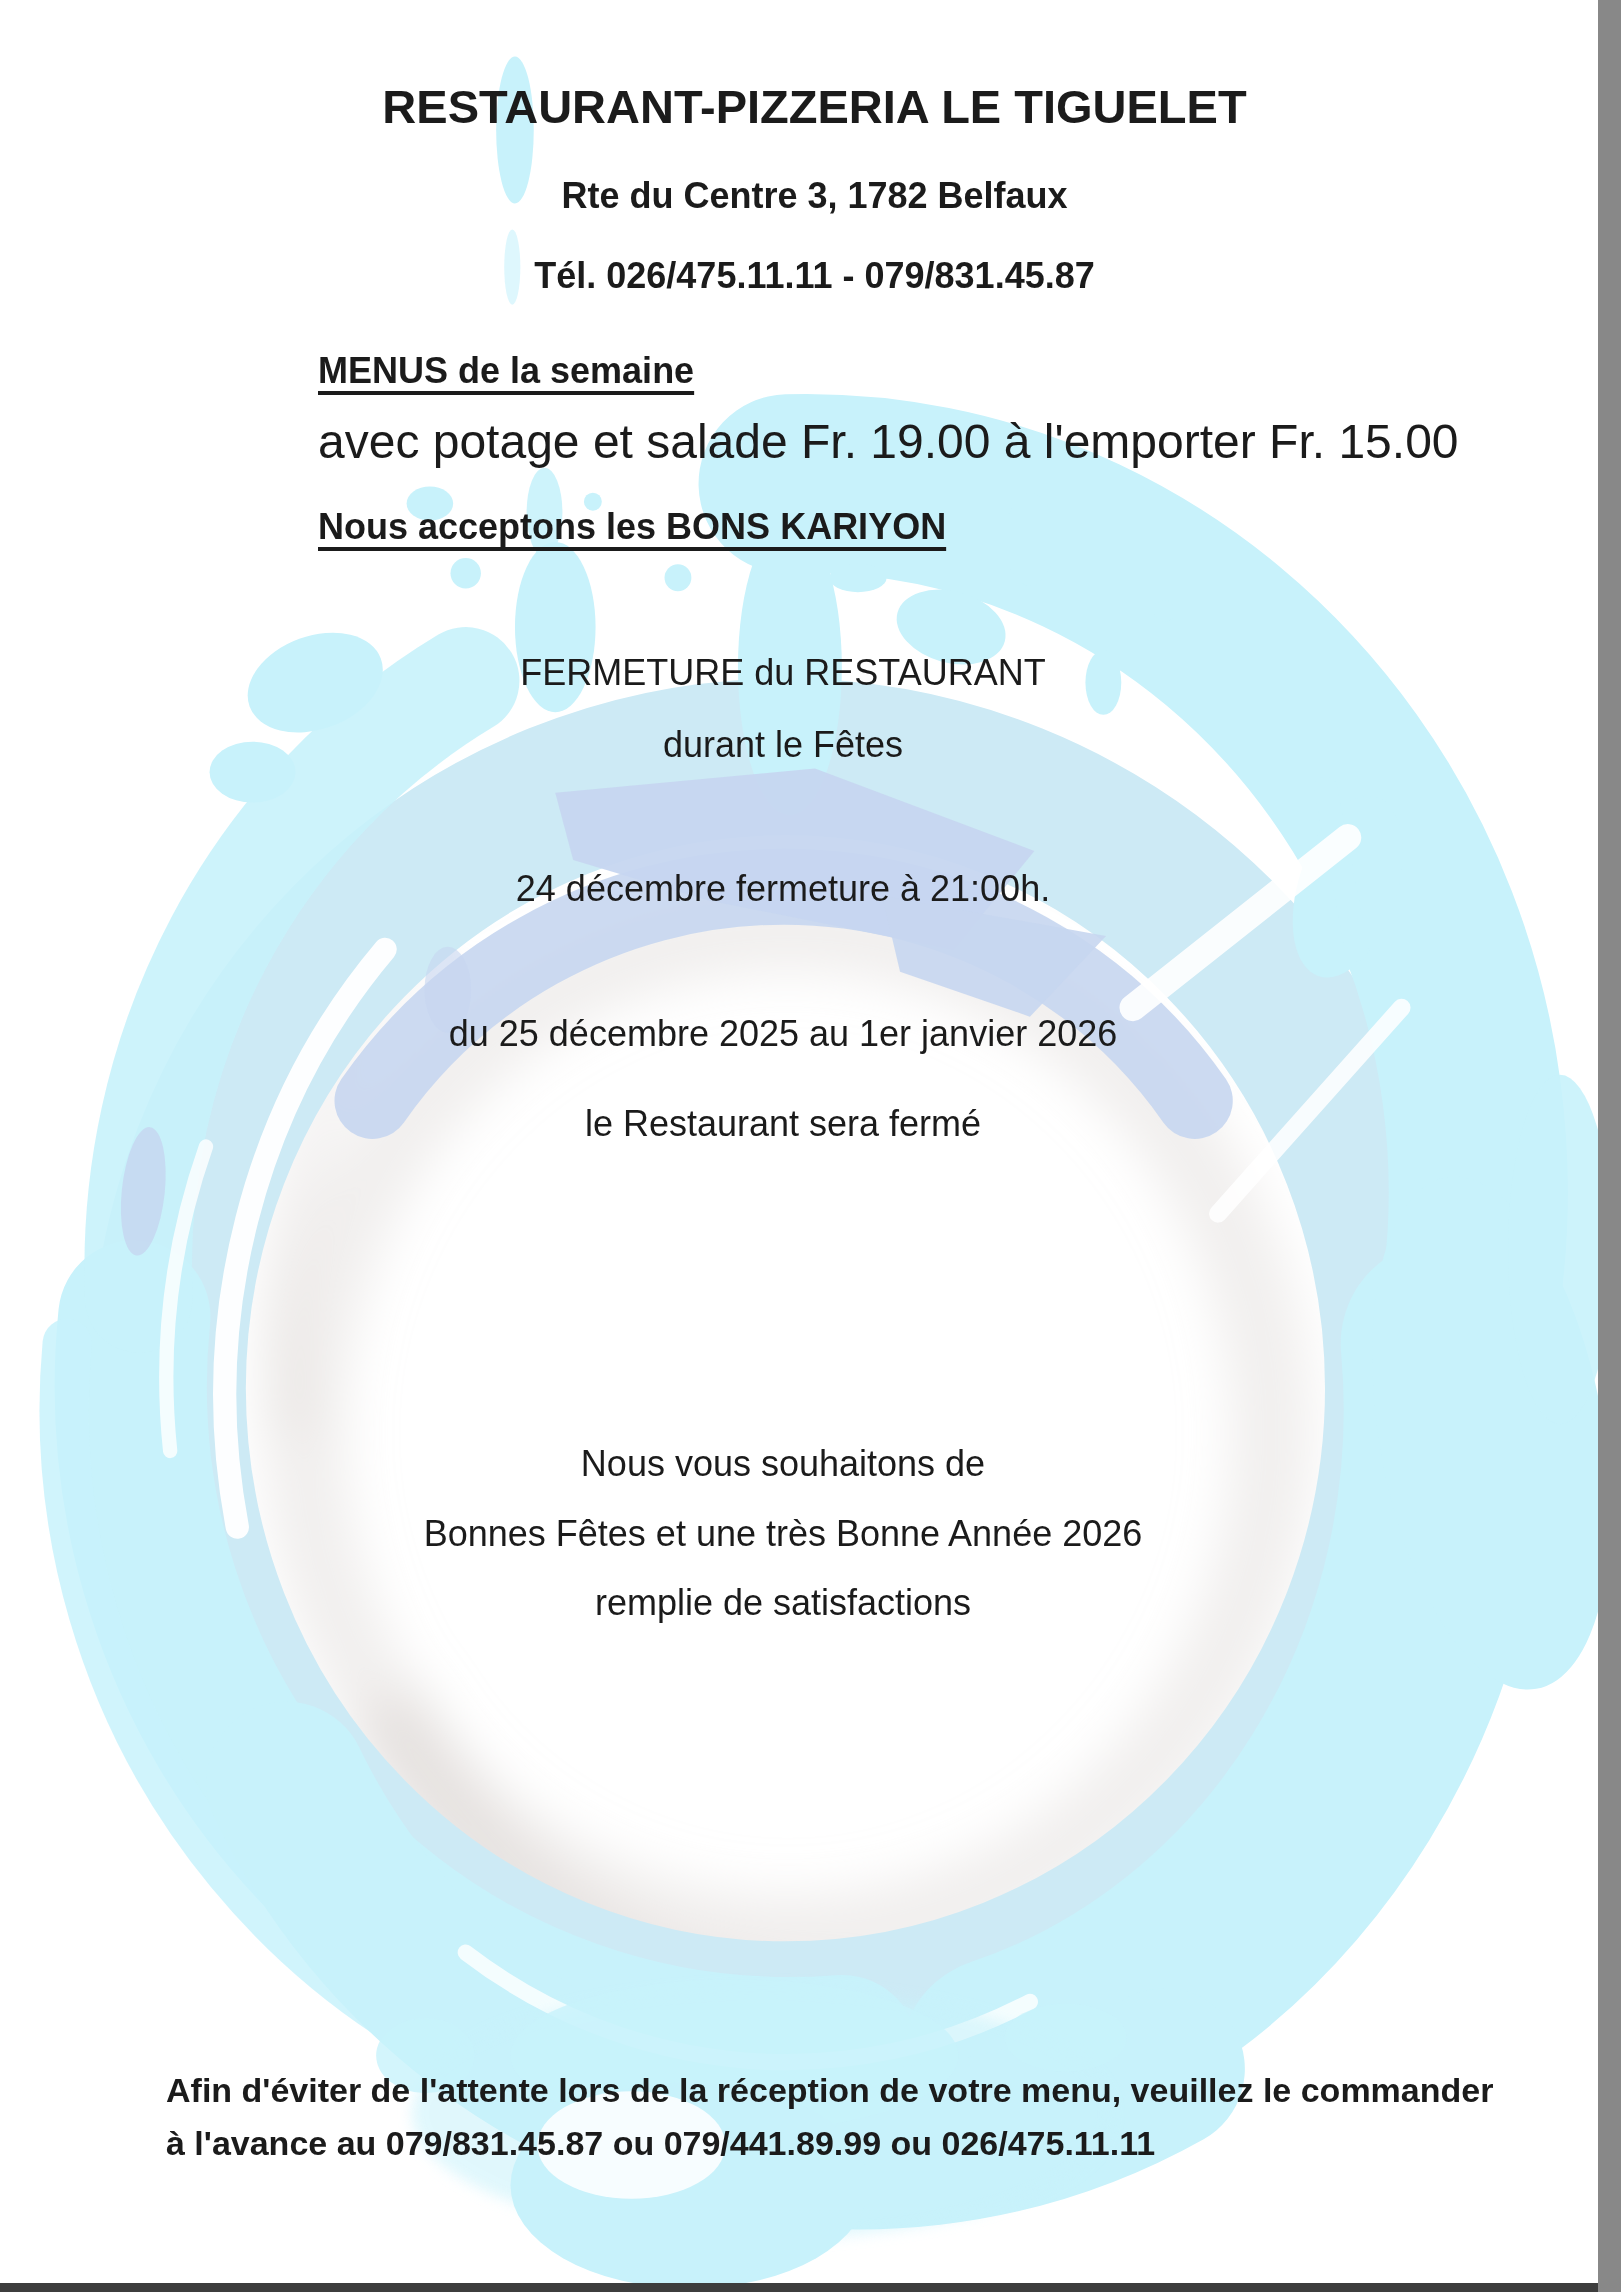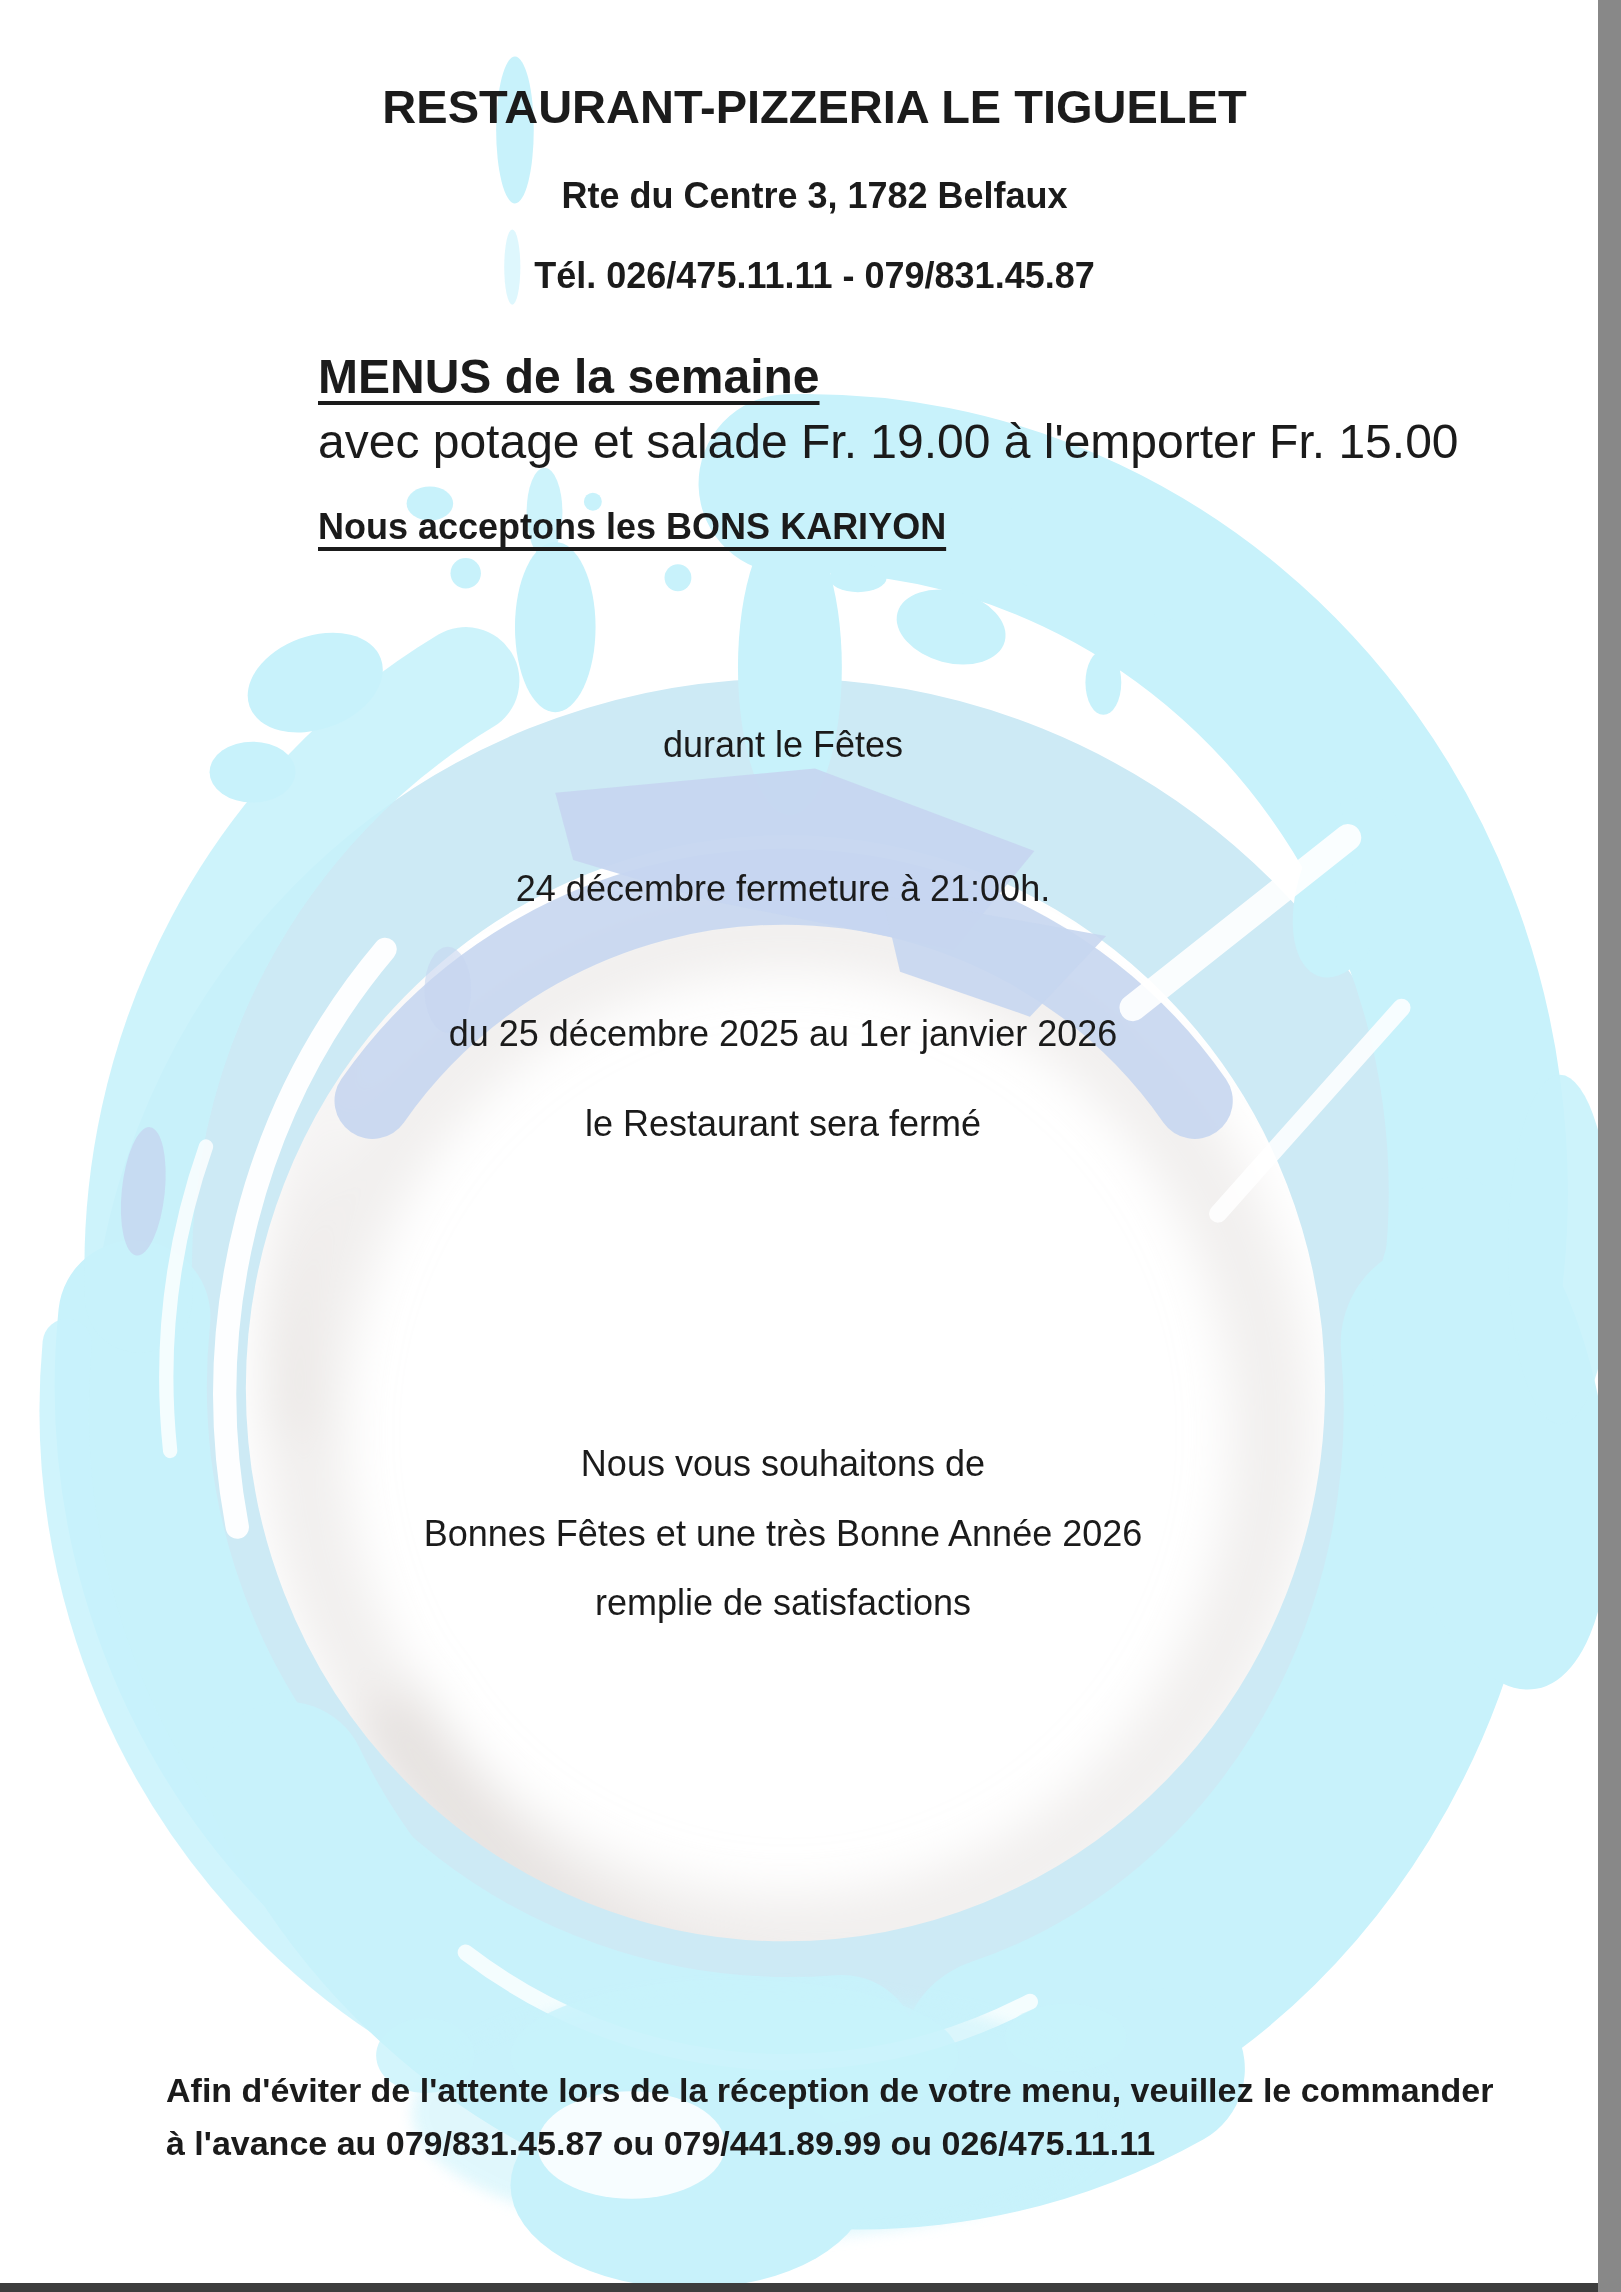--- a/index.html
+++ b/index.html
@@ -27,21 +27,21 @@
   }
   .center-top  { left: 31px;  right: 0;    text-align: center; }
   .center-body { left: 0;     right: 32px; text-align: center; }
   .left-col    { left: 318px; }
   .footer-col  { left: 166px; }
 
   .title    { top: 81px;  font-size: 47px; font-weight: bold; }
   .address  { top: 176px; font-size: 36px; font-weight: bold; }
   .phone    { top: 256px; font-size: 36px; font-weight: bold; }
 
-  .menus    { top: 351px; font-size: 48px; font-weight: bold;
+  .menus    { top: 351px; font-size: 36px; font-weight: bold;
               text-decoration: underline; text-decoration-thickness: 3.6px; text-underline-offset: 8px; }
   .potage   { top: 416px; font-size: 48px; }
   .bons     { top: 507px; font-size: 36px; font-weight: bold;
               text-decoration: underline; text-decoration-thickness: 3.6px; text-underline-offset: 8px; }
 
   .fermeture{ top: 653px;  font-size: 36px; }
   .durant   { top: 725px;  font-size: 36px; }
   .dec24    { top: 869px;  font-size: 36px; }
   .du25     { top: 1014px; font-size: 36px; }
   .ferme    { top: 1087px; font-size: 36px; margin-top: 17px; }
@@ -143,20 +143,21 @@
   </svg>
 
   <div class="txt center-top title">RESTAURANT-PIZZERIA LE TIGUELET</div>
   <div class="txt center-top address">Rte du Centre 3, 1782 Belfaux</div>
   <div class="txt center-top phone">Tél. 026/475.11.11 - 079/831.45.87</div>
 
   <div class="txt left-col menus">MENUS de la semaine</div>
   <div class="txt left-col potage">avec potage et salade Fr. 19.00 à l'emporter Fr. 15.00</div>
   <div class="txt left-col bons">Nous acceptons les BONS KARIYON</div>
 
+  <div class="txt center-body fermeture">FERMETURE du RESTAURANT</div>
   <div class="txt center-body durant">durant le Fêtes</div>
   <div class="txt center-body dec24">24 décembre fermeture à 21:00h.</div>
   <div class="txt center-body du25">du 25 décembre 2025 au 1er janvier 2026</div>
   <div class="txt center-body ferme">le Restaurant sera fermé</div>
 
   <div class="txt center-body souhait">Nous vous souhaitons de</div>
   <div class="txt center-body bonnes">Bonnes Fêtes et une très Bonne Année 2026</div>
   <div class="txt center-body remplie">remplie de satisfactions</div>
 
   <div class="txt footer-col footer1">Afin d'éviter de l'attente lors de la réception de votre menu, veuillez le commander</div>

